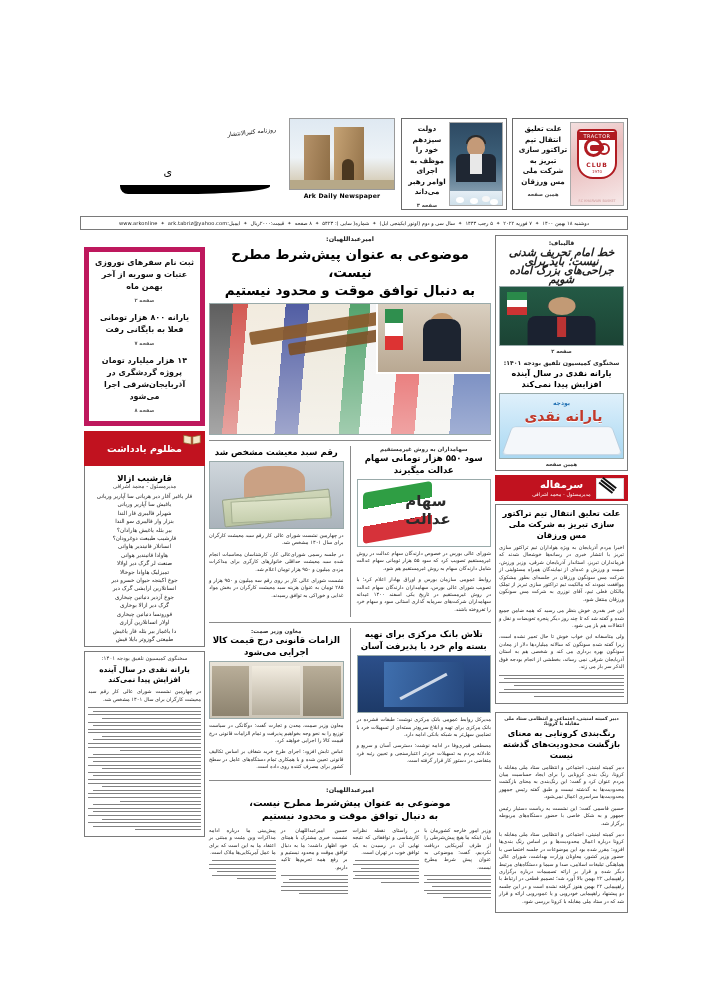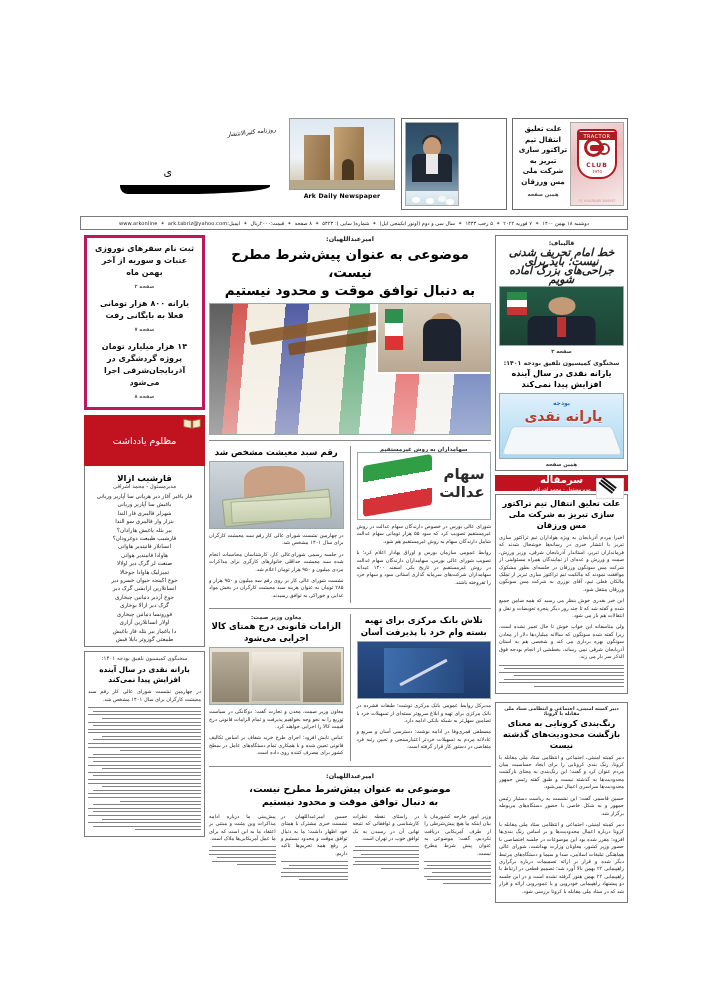--- a/index.html
+++ b/index.html
@@ -84,41 +84,41 @@
 
   
   .yarane{position:absolute;inset:0;background:linear-gradient(#dff0fb,#a9d8f2);}
   .yarane .book{position:absolute;left:6%;bottom:4%;width:88%;height:46%;background:#f4f7fa;border:1px solid #b9cfe0;border-radius:4px;transform:perspective(60px) rotateX(22deg);}
   .yarane .ttl{position:absolute;left:4px;right:0;top:22%;text-align:center;font-size:14px;font-weight:bold;color:#c0392b;text-shadow:0 1px 0 #fff;}
   .yarane .sub{position:absolute;left:0;right:0;top:8%;text-align:center;font-size:6px;font-weight:bold;color:#1f6fb2;}
 
   
   .sahm{position:absolute;inset:0;background:#fff;}
   .sahm .flag{position:absolute;left:4%;top:10%;width:52%;height:78%;background:linear-gradient(#2f9e44 0 32%,#ffffff 32% 66%,#d6323a 66% 100%);transform:skewY(-10deg);border-radius:4px;}
-  .sahm .word{position:absolute;right:4%;top:18%;width:60%;text-align:right;font-size:15px;font-weight:bold;color:#2b2b2b;}
+  .sahm .word{position:absolute;right:4%;top:18%;width:60%;text-align:left;font-size:15px;font-weight:bold;color:#2b2b2b;}
 
   
   .infobar{border:1px solid #7a7a7a;margin-top:6px;height:14px;display:flex;align-items:center;justify-content:center;font-size:5.1px;letter-spacing:.1px;color:#111;padding:0 6px;box-sizing:border-box;white-space:nowrap;overflow:hidden;}
   .infobar .sep{margin:0 3px;color:#555;}
   .infobar .url{direction:ltr;display:inline-block;}
 
   
   .grid{display:flex;flex-direction:row;gap:4px;margin-top:5px;align-items:flex-start;}
   .col-right{width:133px;}
   .col-mid{width:282px;}
   .col-left{width:121px;}
 
   .boxed{border:1px solid #7a7a7a;padding:3px;box-sizing:border-box;}
 
   
-  .promo{border:3px solid #be185d;padding:5px 4px;box-sizing:border-box;}
+  .promo{border:5px solid #be185d;padding:5px 4px;box-sizing:border-box;margin-top:12px;}
   .promo .item{text-align:center;font-size:8px;font-weight:bold;line-height:12px;margin-bottom:6px;color:#111;}
   .promo .item .pg{display:block;font-size:5px;font-weight:bold;color:#555;margin-top:1px;}
 
-  .redbar{background:#c1121f;color:#fff;font-size:9.5px;font-weight:normal;text-align:center;padding:20px 4px;margin-top:5px;letter-spacing:.4px;position:relative;}
+  .redbar{background:#c1121f;color:#fff;font-size:9.5px;font-weight:bold;text-align:center;padding:12px 4px;margin-top:5px;letter-spacing:.4px;position:relative;}
   .redbar .ic{position:absolute;right:4px;top:2px;width:18px;height:12px;}
 
   .colhead{text-align:center;font-size:8.5px;font-weight:bold;margin:4px 0 0 0;}
   .colsub{text-align:center;font-size:5.4px;color:#333;margin-bottom:3px;}
   .poem{font-size:5.6px;line-height:8.4px;text-align:center;color:#222;}
   .poem div{white-space:nowrap;overflow:hidden;}
 
   
   .lines{margin-top:3px;}
   .lines i{display:block;height:1px;background:#333;margin:0 0 2.6px 0;opacity:.62;}
@@ -151,21 +151,21 @@
 
   .botgrid{display:flex;gap:5px;margin-top:5px;}
   .botcol{flex:1;}
 
   
   .rhead{text-align:center;font-size:6.2px;font-weight:bold;color:#222;margin-bottom:2px;}
   .rtitle{text-align:center;font-size:8.2px;font-weight:bold;line-height:11px;margin-bottom:3px;}
   .rphoto{height:58px;border:1px solid #9aa;position:relative;overflow:hidden;}
   .pgref{text-align:center;font-size:5.2px;font-weight:bold;margin-top:2px;color:#333;}
 
-  .sarmaghale{background:#c1121f;color:#fff;display:flex;align-items:center;justify-content:center;flex-direction:column;height:16px;margin:4px 0 3px 0;position:relative;}
+  .sarmaghale{background:#c1121f;color:#fff;display:flex;align-items:center;justify-content:center;flex-direction:column;height:26px;margin:4px 0 3px 0;position:relative;}
   .sarmaghale .t{font-size:10px;font-weight:bold;letter-spacing:.5px;}
   .sarmaghale .s{font-size:5px;margin-top:1px;}
   .sarmaghale .quill{position:absolute;right:4px;top:3px;width:26px;height:19px;background:#fff;border:1px solid #ddd;}
   .sarmaghale .quill:after{content:"";position:absolute;left:4px;top:3px;width:17px;height:2px;background:#111;transform:rotate(38deg);box-shadow:0 3px 0 #111,0 6px 0 #111;}
 </style>
 </head>
 <body>
 
 <div class="page">
   <div class="sheet">
@@ -186,20 +186,24 @@
             <div class="tw1"></div>
               <div class="tw2"></div>
               <div class="arch"></div>
               <div class="ground"></div>
           </div>
         </div>
         <div class="cap">Ark Daily Newspaper</div>
       </div>
 
       <div class="mh-box b2">
+        <div class="txt">
+          <span>دولت سیزدهم خود را موظف به اجرای اوامر رهبر می‌داند</span>
+          <span class="pg">صفحه ۳</span>
+        </div>
         <div class="pic">
           <div class="speaker">
             <div class="hair"></div>
               <div class="head"></div>
               <div class="body"></div>
               <div class="shirt"></div>
               <div class="flowers"></div>
           </div>
         </div>
       </div>
@@ -328,20 +332,21 @@
               <div class="h"></div>
               <div class="p"></div>
           </div>
         </div>
 
         <div class="hr"></div>
 
         <div class="twocol">
           <div style="flex:1;">
             <div class="subkick">سهامداران به روش غیرمستقیم</div>
+            <div class="subhead">سود ۵۵۰ هزار تومانی سهام عدالت میگیرند</div>
             <div class="thumb">
               <div class="sahm">
                   <div class="flag"></div>
                   <div class="word">سهام عدالت</div>
                 </div>
             </div>
             <div class="justtext">
               <p>شورای عالی بورس در خصوص دارندگان سهام عدالت در روش غیرمستقیم تصویب کرد که سود ۵۵ هزار تومانی سهام عدالت شامل دارندگان سهام به روش غیرمستقیم هم شود.</p>
               <p>روابط عمومی سازمان بورس و اوراق بهادار اعلام کرد؛ با تصویب شورای عالی بورس، سهامداران دارندگان سهام عدالت در روش غیرمستقیم در تاریخ یکی اسفند ۱۴۰۰ عیدانه سهامداران شرکت‌های سرمایه گذاری استانی سود و سهام خرد را تفروخته باشند.</p>
             </div>
@@ -376,21 +381,21 @@
                 </div>
             </div>
             <div class="justtext">
               <p>مدیرکل روابط عمومی بانک مرکزی نوشت: طبقات فشرده در بانک مرکزی برای تهیه و ابلاغ سریع‌تر بسته‌ای از تسهیلات خرد با تضامین سهل‌تر به شبکه بانکی ادامه دارد.</p>
               <p>مصطفی قمری‌وفا در ادامه نوشت: دسترسی آسان و سریع و عادلانه مردم به تسهیلات خردتر اعتبارسنجی و تعیین رتبه فرد متقاضی در دستور کار قرار گرفته است.</p>
             </div>
           </div>
           <div class="vr"></div>
           <div style="flex:1;">
             <div class="subkick">معاون وزیر صمت:</div>
-            <div class="subhead">الزامات قانونی درج همتای کالا اجرایی می‌شود</div>
+            <div class="subhead">الزامات قانونی درج قیمت کالا اجرایی می‌شود</div>
             <div class="thumb sm">
               <div class="market">
                   <div class="shelfL"></div>
                   <div class="aisle"></div>
                   <div class="shelfR"></div>
                 </div>
             </div>
             <div class="justtext">
               <p>معاون وزیر صمت، معدن و تجارت گفت: دوگانگی در سیاست توزیع را به نحو وجه بخواهیم پذیرفت و تمام الزامات قانونی درج قیمت کالا را اجرایی خواهند کرد.</p>
               <p>عباس تابش افزود: اجرای طرح خرید شفاف بر اساس تکالیف قانونی تعیین شده و با همکاری تمام دستگاه‌های عامل در سطح کشور برای مصرف کننده روی داده است.</p>

